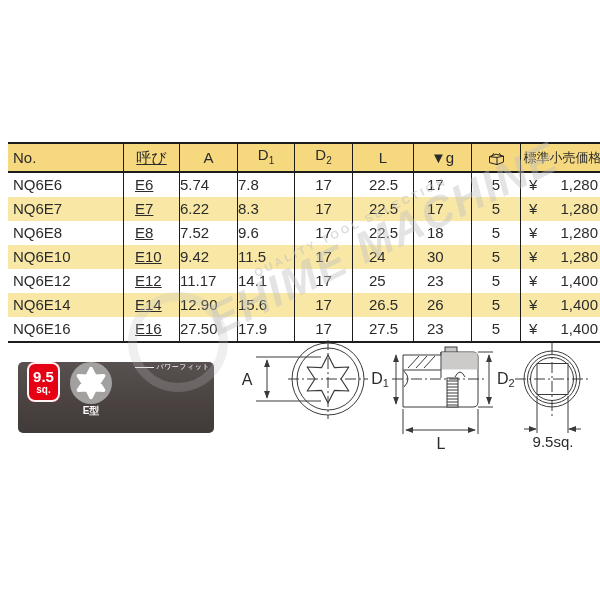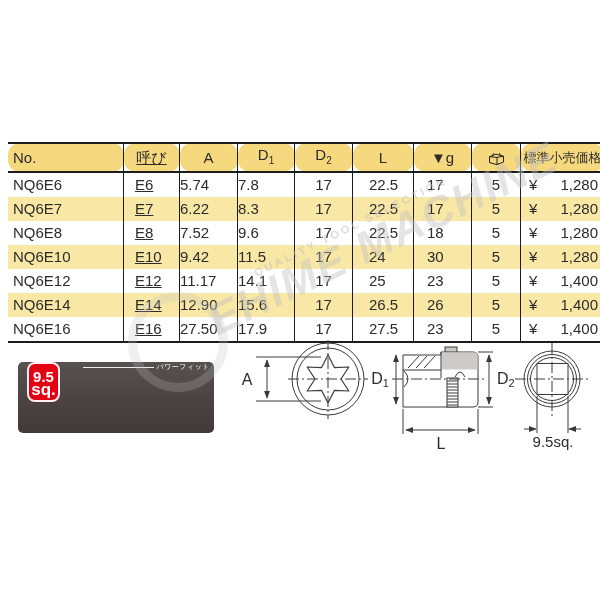--- a/index.html
+++ b/index.html
@@ -25,21 +25,21 @@
     left:128px;top:292px;width:82px;height:82px;border-radius:50%;
     border:9px solid var(--watermark-gray,#c8c8c8);opacity:.25;
   }
   
   .table-wrap{position:absolute;left:8px;top:142px;width:584px;z-index:1;}
   table{border-collapse:collapse;width:584px;table-layout:fixed;font-size:15px;}
   th,td{padding:0;height:24px;line-height:24px;white-space:nowrap;overflow:hidden;}
   th{height:21px;line-height:21px;font-weight:400;
      background:var(--header-yellow,#f6d87e);
      border-top:2px solid var(--line-black,#1c1c1c);
-     border-bottom:2px solid var(--line-black,#1c1c1c);border-radius:12px;}
+     border-bottom:2px solid var(--line-black,#1c1c1c);}
   th+th, td+td{border-left:1px solid var(--line-black,#1c1c1c);}
   tbody tr:last-child td{border-bottom:2px solid var(--line-black,#1c1c1c);}
   tbody tr.alt td{background:var(--row-yellow,#f9e8a5);}
   .col-no{width:110px;text-align:left;padding-left:5px;}
   .col-size{width:55px;text-align:left;padding-left:11px;text-decoration:underline;}
   th.col-size{text-align:center;padding-left:0;}
   .col-a{width:57px;text-align:left;padding-right:19px;}
   th.col-a{text-align:center;padding-right:0;}
   .col-d1{width:56px;padding-right:9px;}
   th.col-d1{text-align:center;padding-right:0;}
@@ -60,21 +60,21 @@
     border-radius:5px;display:flex;align-items:flex-start;
   }
   .drive-badge{
     margin-left:9px;width:33px;height:40px;border-radius:8px;flex:0 0 auto;
     background:var(--badge-red,#e60013);
     box-shadow:inset 0 0 0 2px rgba(255,255,255,.95), inset 0 0 0 4px var(--badge-red,#e60013);
     display:flex;flex-direction:column;align-items:center;justify-content:center;
     color:#fff;font-weight:700;
   }
   .drive-badge .num{font-size:15px;line-height:14px;}
-  .drive-badge .unit{font-size:17px;line-height:11px;}
+  .drive-badge .unit{font-size:10px;line-height:11px;}
   .etype-block{margin-left:10px;flex:0 0 auto;display:flex;flex-direction:column;align-items:center;}
   .star-circle{width:42px;height:42px;border-radius:50%;background:#a3a1a0;
     display:flex;align-items:center;justify-content:center;}
   .etype-label{color:#fff;font-size:10px;font-weight:700;line-height:11px;margin-top:1px;}
   .brand-block{margin-left:9px;flex:1 1 auto;display:flex;flex-direction:column;justify-content:center;}
   .brand-kana-row{display:flex;align-items:center;margin:0 4px 0 14px;}
   .brand-kana-row .rule{flex:1;height:1px;background:#fff;opacity:.9;margin-right:3px;}
   .brand-kana{color:#fff;font-size:7px;letter-spacing:.5px;white-space:nowrap;}
   .brand-name{color:#fff;font-size:19px;font-weight:900;letter-spacing:.5px;line-height:20px;white-space:nowrap;}
   .brand-reg{font-size:8px;font-weight:400;vertical-align:bottom;}
@@ -192,20 +192,28 @@
         </tr>
       </tbody>
 </table>
 </div>
 
 <div class="panel">
   <div class="drive-badge">
     <span class="num">9.5</span>
     <span class="unit">sq.</span>
   </div>
+  <div class="etype-block">
+    <div class="star-circle">
+      <svg width="38" height="38" viewBox="-21 -21 42 42">
+        <polygon fill="#fff" stroke="#fff" stroke-width="4" stroke-linejoin="round" points="0,-16 4.3,-7.5 13.9,-8 8.7,0 13.9,8 4.3,7.5 0,16 -4.3,7.5 -13.9,8 -8.7,0 -13.9,-8 -4.3,-7.5"></polygon>
+      </svg>
+    </div>
+    <div class="etype-label">E型</div>
+  </div>
   <div class="brand-block">
     <div class="brand-kana-row">
       <span class="rule"></span>
       <span class="brand-kana">パワーフィット</span>
     </div>
   </div>
 </div>
 
 <svg class="diagram" width="360" height="118" viewBox="240 340 360 118">
   <defs>

